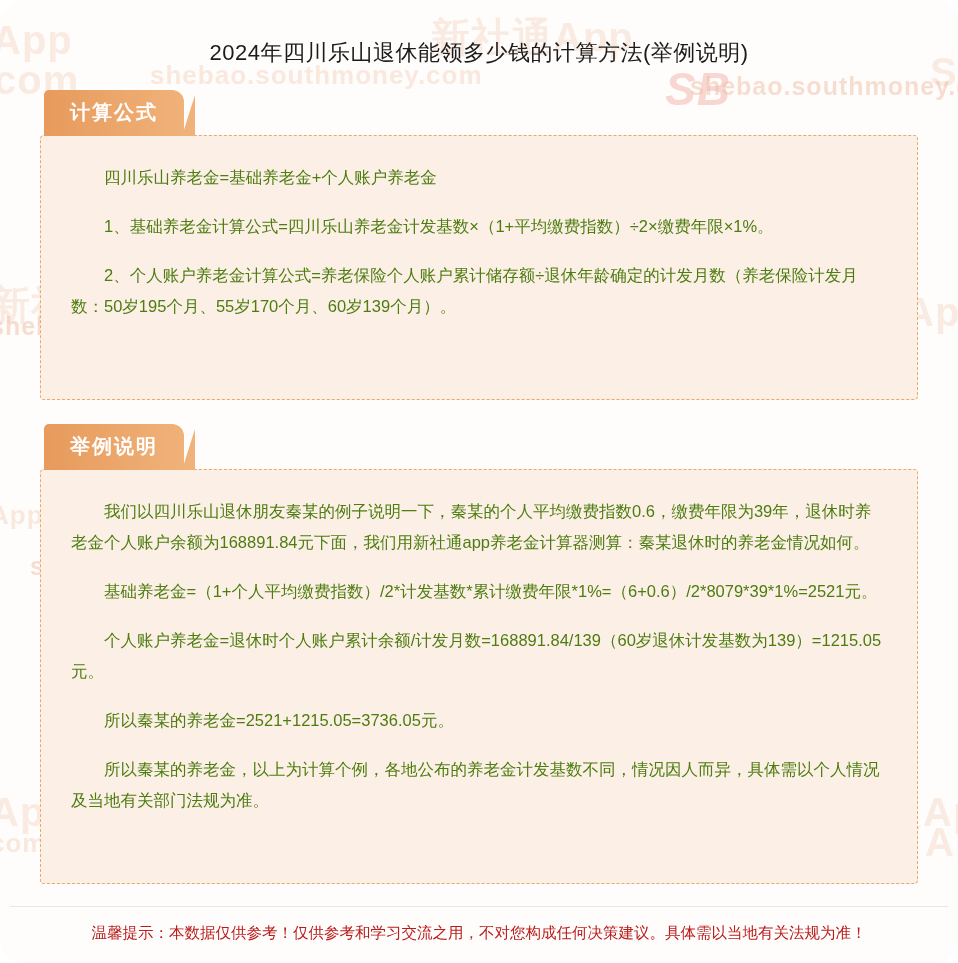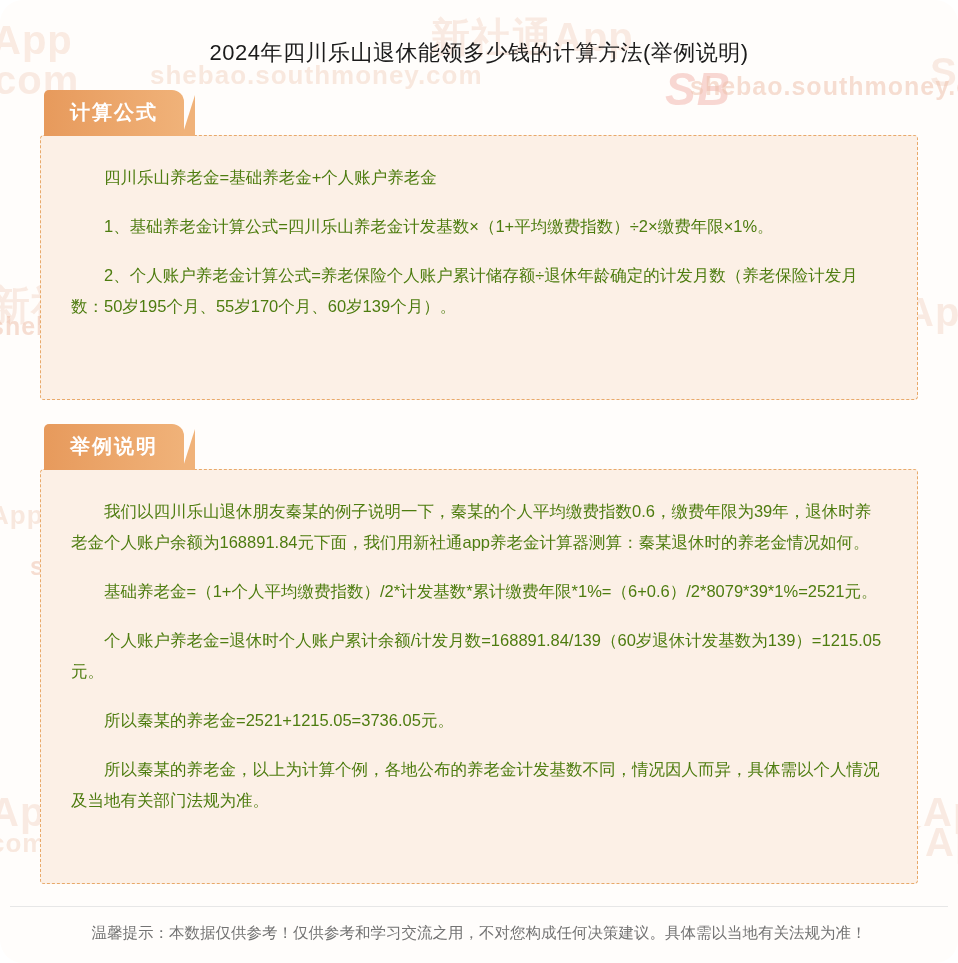--- a/index.html
+++ b/index.html
@@ -138,21 +138,21 @@
   .divider {
     position: relative;
     z-index: 3;
     margin: 22px 10px 0 10px;
     border-top: 1px solid #e7e7e7;
   }
   .footer {
     position: relative;
     z-index: 3;
     text-align: center;
-    color: #737373;
+    color: #b91c1c;
     font-size: 15.5px;
     line-height: 28px;
     padding: 12px 60px 0 60px;
   }
 </style>
 </head>
 <body>
 
 <div class="page">
 

